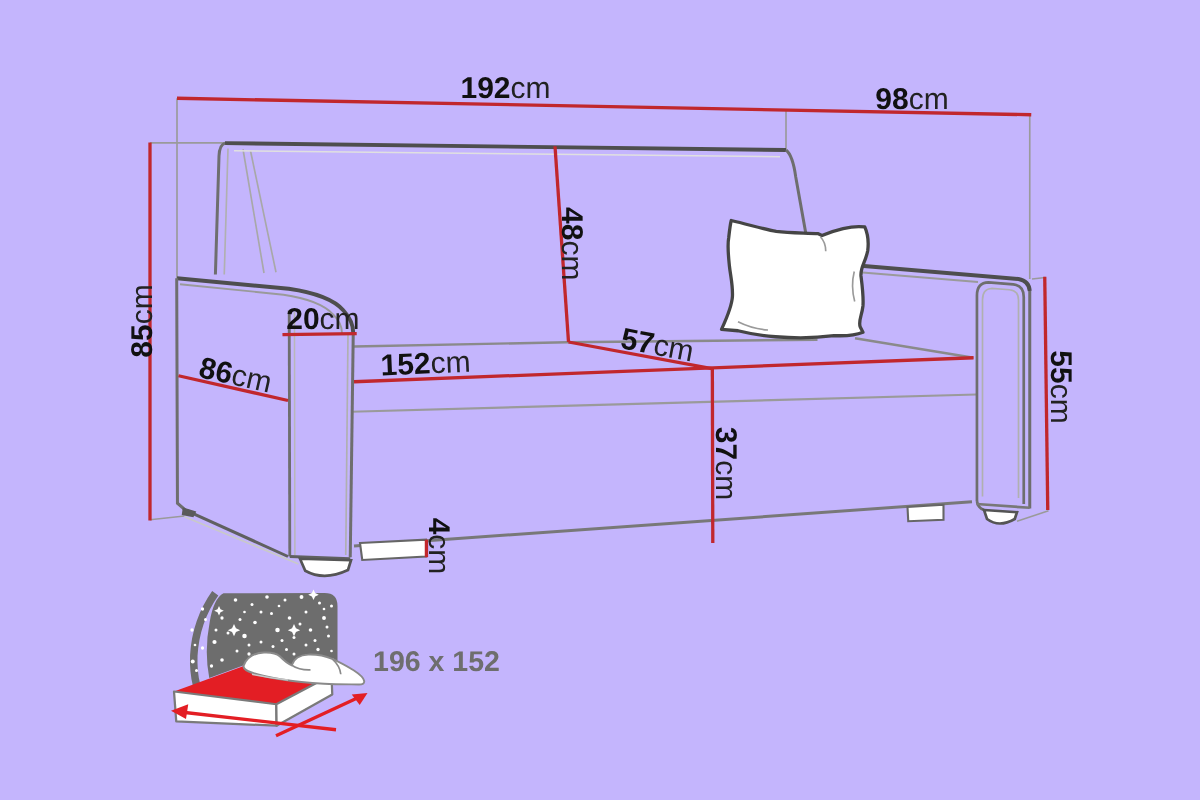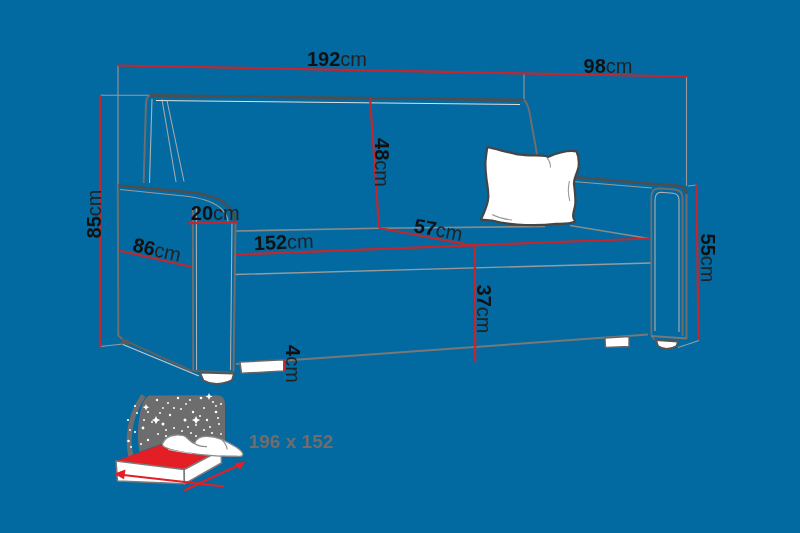--- a/index.html
+++ b/index.html
@@ -1,16 +1,16 @@
 <!DOCTYPE html>
 <html><head>
 <meta charset="utf-8">
 <style>
   html,body{margin:0;padding:0;background:#ffffff;}
-  #stage{position:relative;width:800px;height:533px;background:#0369a1;overflow:hidden;}
+  #stage{position:relative;width:800px;height:533px;background:#c4b5fd;overflow:hidden;}
   svg{position:absolute;left:0;top:0;}
   text{font-family:"Liberation Sans", sans-serif;}
 </style>
 </head>
 <body>
 <div id="stage">
 <svg width="800" height="533" viewBox="0 0 800 533">
 
   <g stroke="#9a9a9a" stroke-width="1.1" fill="none">
     <path d="M118,65.5 V186"></path>

